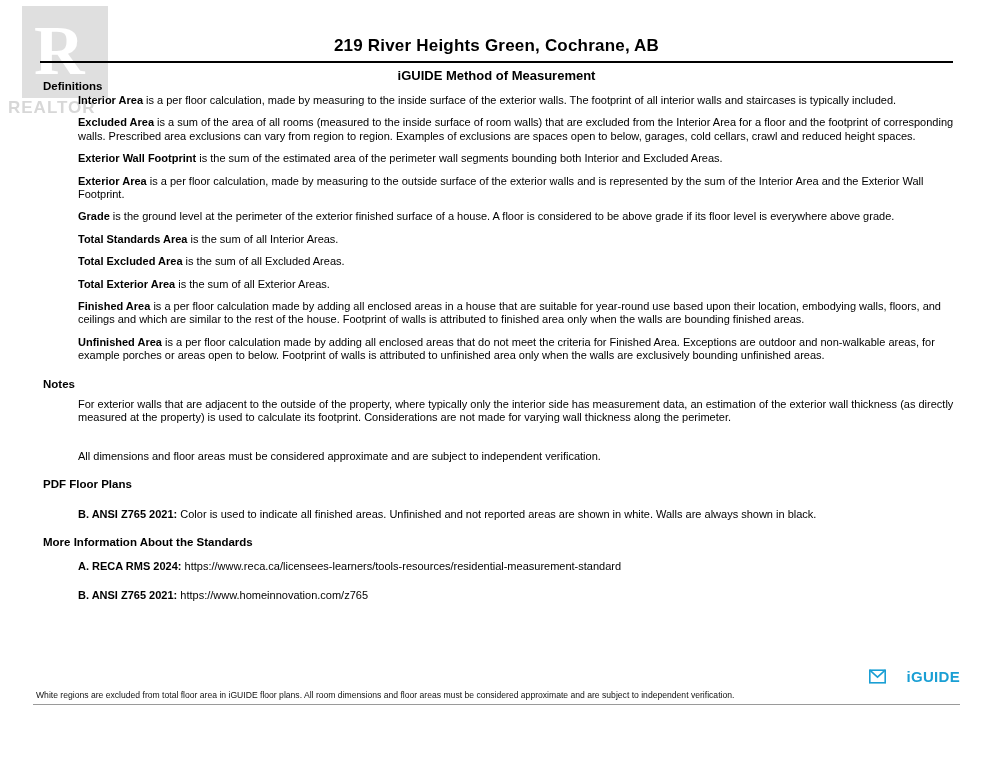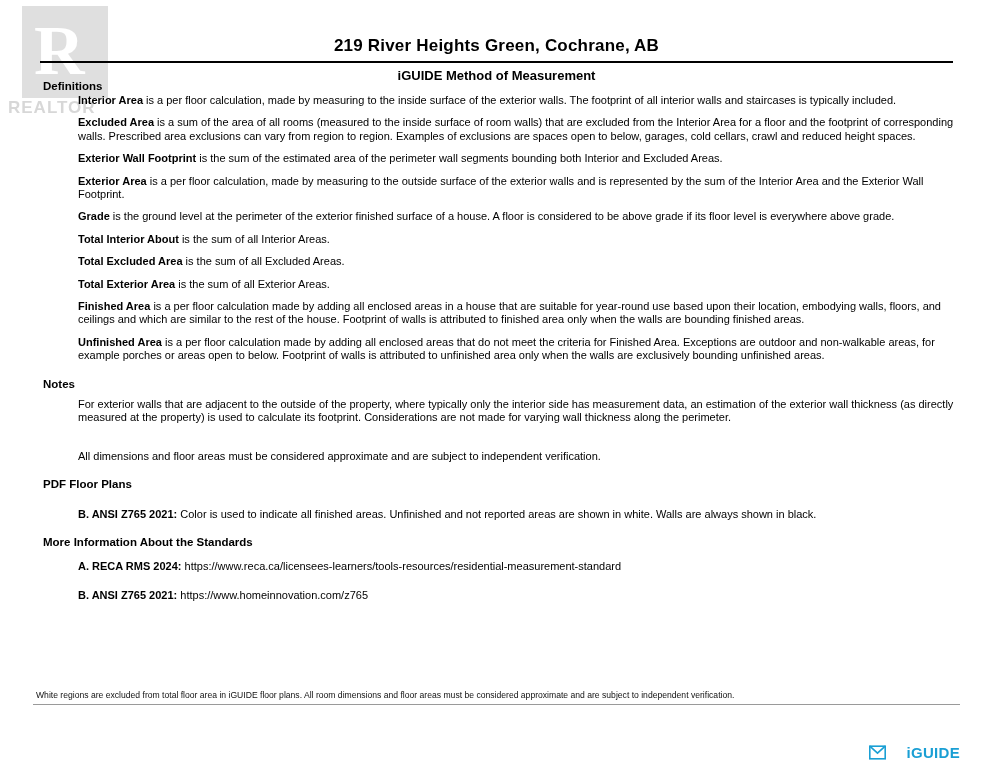--- a/index.html
+++ b/index.html
@@ -135,21 +135,21 @@
     left: 36px;
     top: 690px;
     width: 760px;
     font-size: 8.6px;
     line-height: 11px;
     color: #111111;
   }
   .footer-logo {
     position: absolute;
     right: 33px;
-    top: 744px;
+    top: 668px;
     display: flex;
     align-items: center;
     gap: 21px;
   }
   .footer-logo .mark {
     width: 17px;
     height: 17px;
     position: relative;
   }
   .footer-logo .mark svg { display: block; }
@@ -188,21 +188,21 @@
     <p class="para">
       <b>Exterior Wall Footprint</b><span> is the sum of the estimated area of the perimeter wall segments bounding both Interior and Excluded Areas.</span>
     </p>
     <p class="para">
       <b>Exterior Area</b><span> is a per floor calculation, made by measuring to the outside surface of the exterior walls and is represented by the sum of the Interior Area and the Exterior Wall Footprint.</span>
     </p>
     <p class="para">
       <b>Grade</b><span> is the ground level at the perimeter of the exterior finished surface of a house. A floor is considered to be above grade if its floor level is everywhere above grade.</span>
     </p>
     <p class="para">
-      <b>Total Interior About</b><span> is the sum of all Interior Areas.</span>
+      <b>Total Standards Area</b><span> is the sum of all Interior Areas.</span>
     </p>
     <p class="para">
       <b>Total Excluded Area</b><span> is the sum of all Excluded Areas.</span>
     </p>
     <p class="para">
       <b>Total Exterior Area</b><span> is the sum of all Exterior Areas.</span>
     </p>
     <p class="para">
       <b>Finished Area</b><span> is a per floor calculation made by adding all enclosed areas in a house that are suitable for year-round use based upon their location, embodying walls, floors, and ceilings and which are similar to the rest of the house. Footprint of walls is attributed to finished area only when the walls are bounding finished areas.</span>
     </p>

